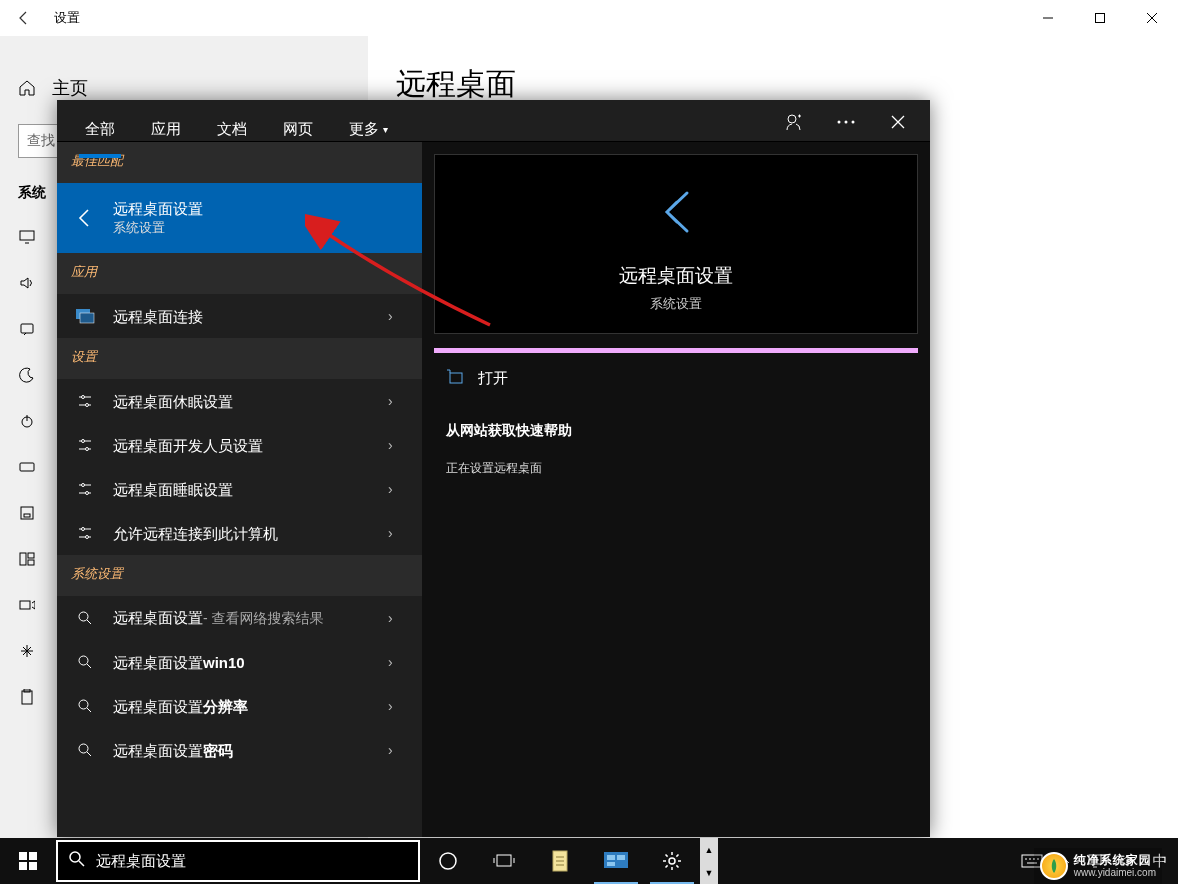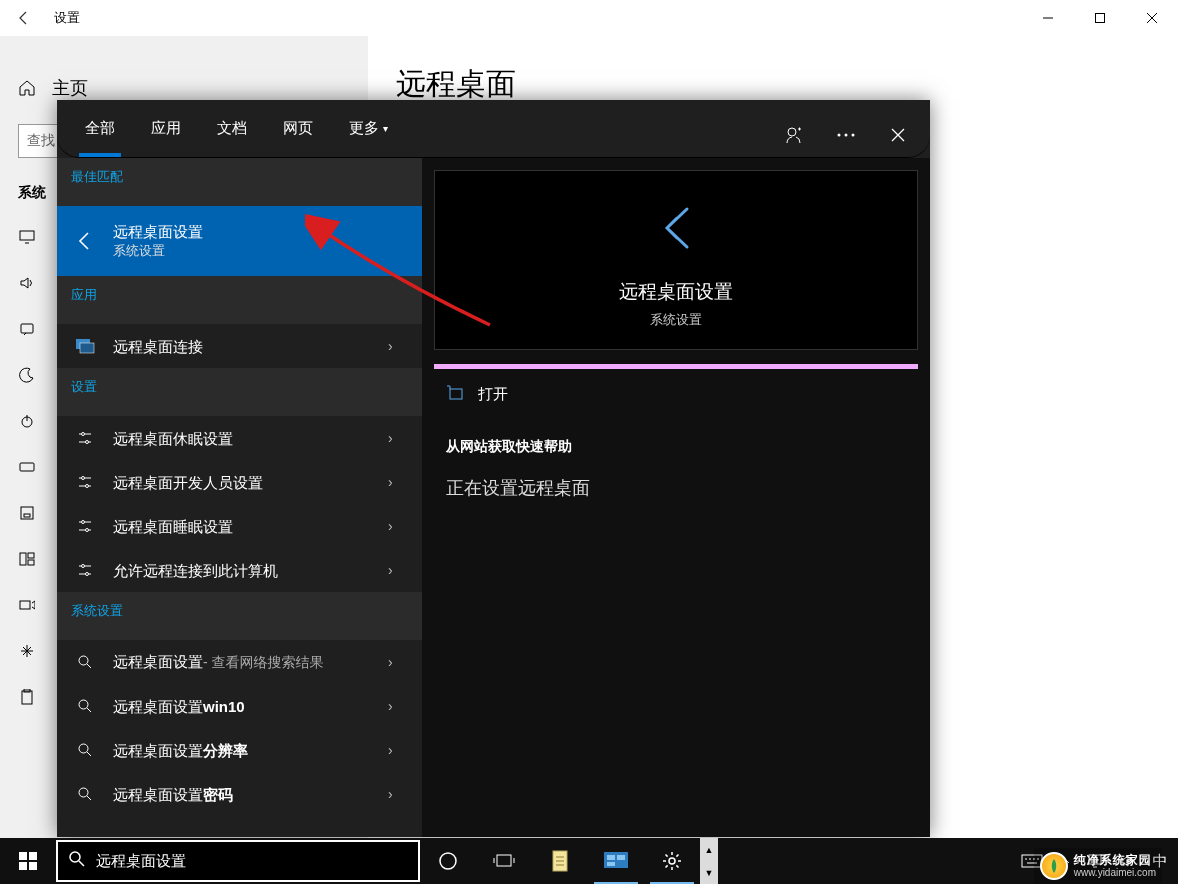--- a/index.html
+++ b/index.html
@@ -18,51 +18,51 @@
 .sidebar-search { margin: 14px 18px; border: 1px solid #999; height: 34px; display: flex; align-items: center; padding: 0 8px; background: #fff; font-size: 14px; }
 .sidebar-section { padding: 12px 18px; font-size: 14px; font-weight: 600; }
 .sidebar-item { display: flex; align-items: center; padding: 14px 18px; gap: 16px; font-size: 14px; }
 .sidebar-icon { width: 18px; height: 18px; display: flex; align-items: center; justify-content: center; }
 
 .settings-main { position: absolute; left: 368px; top: 36px; right: 0; bottom: 0; padding: 28px 28px; }
 .settings-heading { font-size: 30px; font-weight: 500; }
 
 
 .search-panel { position: absolute; left: 57px; top: 100px; width: 873px; height: 737px; background: #1f1f1f; color: #fff; display: flex; flex-direction: column; box-shadow: 0 0 20px rgba(0,0,0,0.5); }
-.search-header { height: 58px; display: flex; align-items: flex-end; padding: 0 10px; border-bottom: 1px solid #000; border-radius: 22px; }
+.search-header { height: 42px; display: flex; align-items: flex-start; padding: 0 10px; border-bottom: 1px solid #000; }
 .search-tabs { display: flex; gap: 0; }
 .search-tab { padding: 0 18px; height: 58px; display: flex; align-items: center; font-size: 15px; color: #fff; position: relative; }
 .search-tab.active::after { content: ""; position: absolute; bottom: 0; left: 12px; right: 12px; height: 4px; background: #0078d4; }
 .more-chevron { margin-left: 4px; font-size: 10px; }
 .search-header-right { margin-left: auto; display: flex; gap: 8px; align-items: center; }
 .hdr-btn { width: 44px; height: 44px; display: flex; align-items: center; justify-content: center; color: #fff; }
 
 .search-body { flex: 1; display: flex; min-height: 0; }
 .results-col { width: 365px; background: #1f1f1f; overflow: hidden; }
-.section-header { padding: 10px 14px 20px; font-size: 13px; color: #0ea5e9; background: #2b2b2b; }
+.section-header { padding: 10px 14px 13px; font-size: 13px; color: #fdba74; background: #2b2b2b; font-style: italic; }
 .result-row { display: flex; align-items: center; padding: 8px 14px; gap: 14px; position: relative; min-height: 40px; }
 .result-row.selected { background: #0063b1; }
 .result-row.selected.best { min-height: 70px; }
 .result-icon { width: 28px; height: 28px; display: flex; align-items: center; justify-content: center; flex-shrink: 0; color: #fff; }
 .result-text { flex: 1; display: flex; flex-direction: column; line-height: 1.4; }
 .result-title { font-size: 15px; color: #fff; }
 .result-sub { font-size: 13px; color: #ddd; }
 .result-suffix { font-size: 14px; color: #aaa; }
 .chevright { width: 20px; color: #bbb; font-size: 14px; }
 .bold-part { font-weight: 600; }
 
 .detail-col { flex: 1; background: #101010; padding: 12px; color: #fff; display: flex; flex-direction: column; }
 .detail-hero { background: #000; border: 1px solid #333; flex-shrink: 0; padding: 26px 0 20px; display: flex; flex-direction: column; align-items: center; }
 .detail-icon { width: 62px; height: 62px; display: flex; align-items: center; justify-content: center; color: #5ba7e8; margin-bottom: 20px; }
 .detail-title { font-size: 19px; margin-bottom: 6px; }
 .detail-sub { font-size: 13px; color: #ccc; }
 .detail-actions { border-top: 5px solid #f0abfc; margin-top: 14px; }
 .detail-action { display: flex; align-items: center; gap: 14px; padding: 16px 12px; font-size: 15px; }
 .detail-section-title { padding: 18px 12px 10px; font-size: 14px; font-weight: 600; }
-.detail-link { padding: 10px 12px; font-size: 18px; color: #ddd; }
+.detail-link { padding: 10px 12px; font-size: 12px; color: #ddd; }
 
 
 .arrow { position: absolute; left: 305px; top: 210px; pointer-events: none; }
 
 
 .taskbar { position: absolute; left: 0; bottom: 0; right: 0; height: 46px; background: #101010; display: flex; align-items: center; color: #fff; }
 .start-btn { width: 56px; height: 46px; display: flex; align-items: center; justify-content: center; }
 .taskbar-search { flex: 0 0 364px; height: 42px; margin: 2px 0; display: flex; align-items: center; border: 2px solid #fff; background: #000; padding: 0 10px; gap: 10px; }
 .taskbar-search input { flex: 1; background: transparent; border: 0; color: #fff; font-size: 15px; outline: none; }
 .taskbar-icons { display: flex; align-items: center; }

